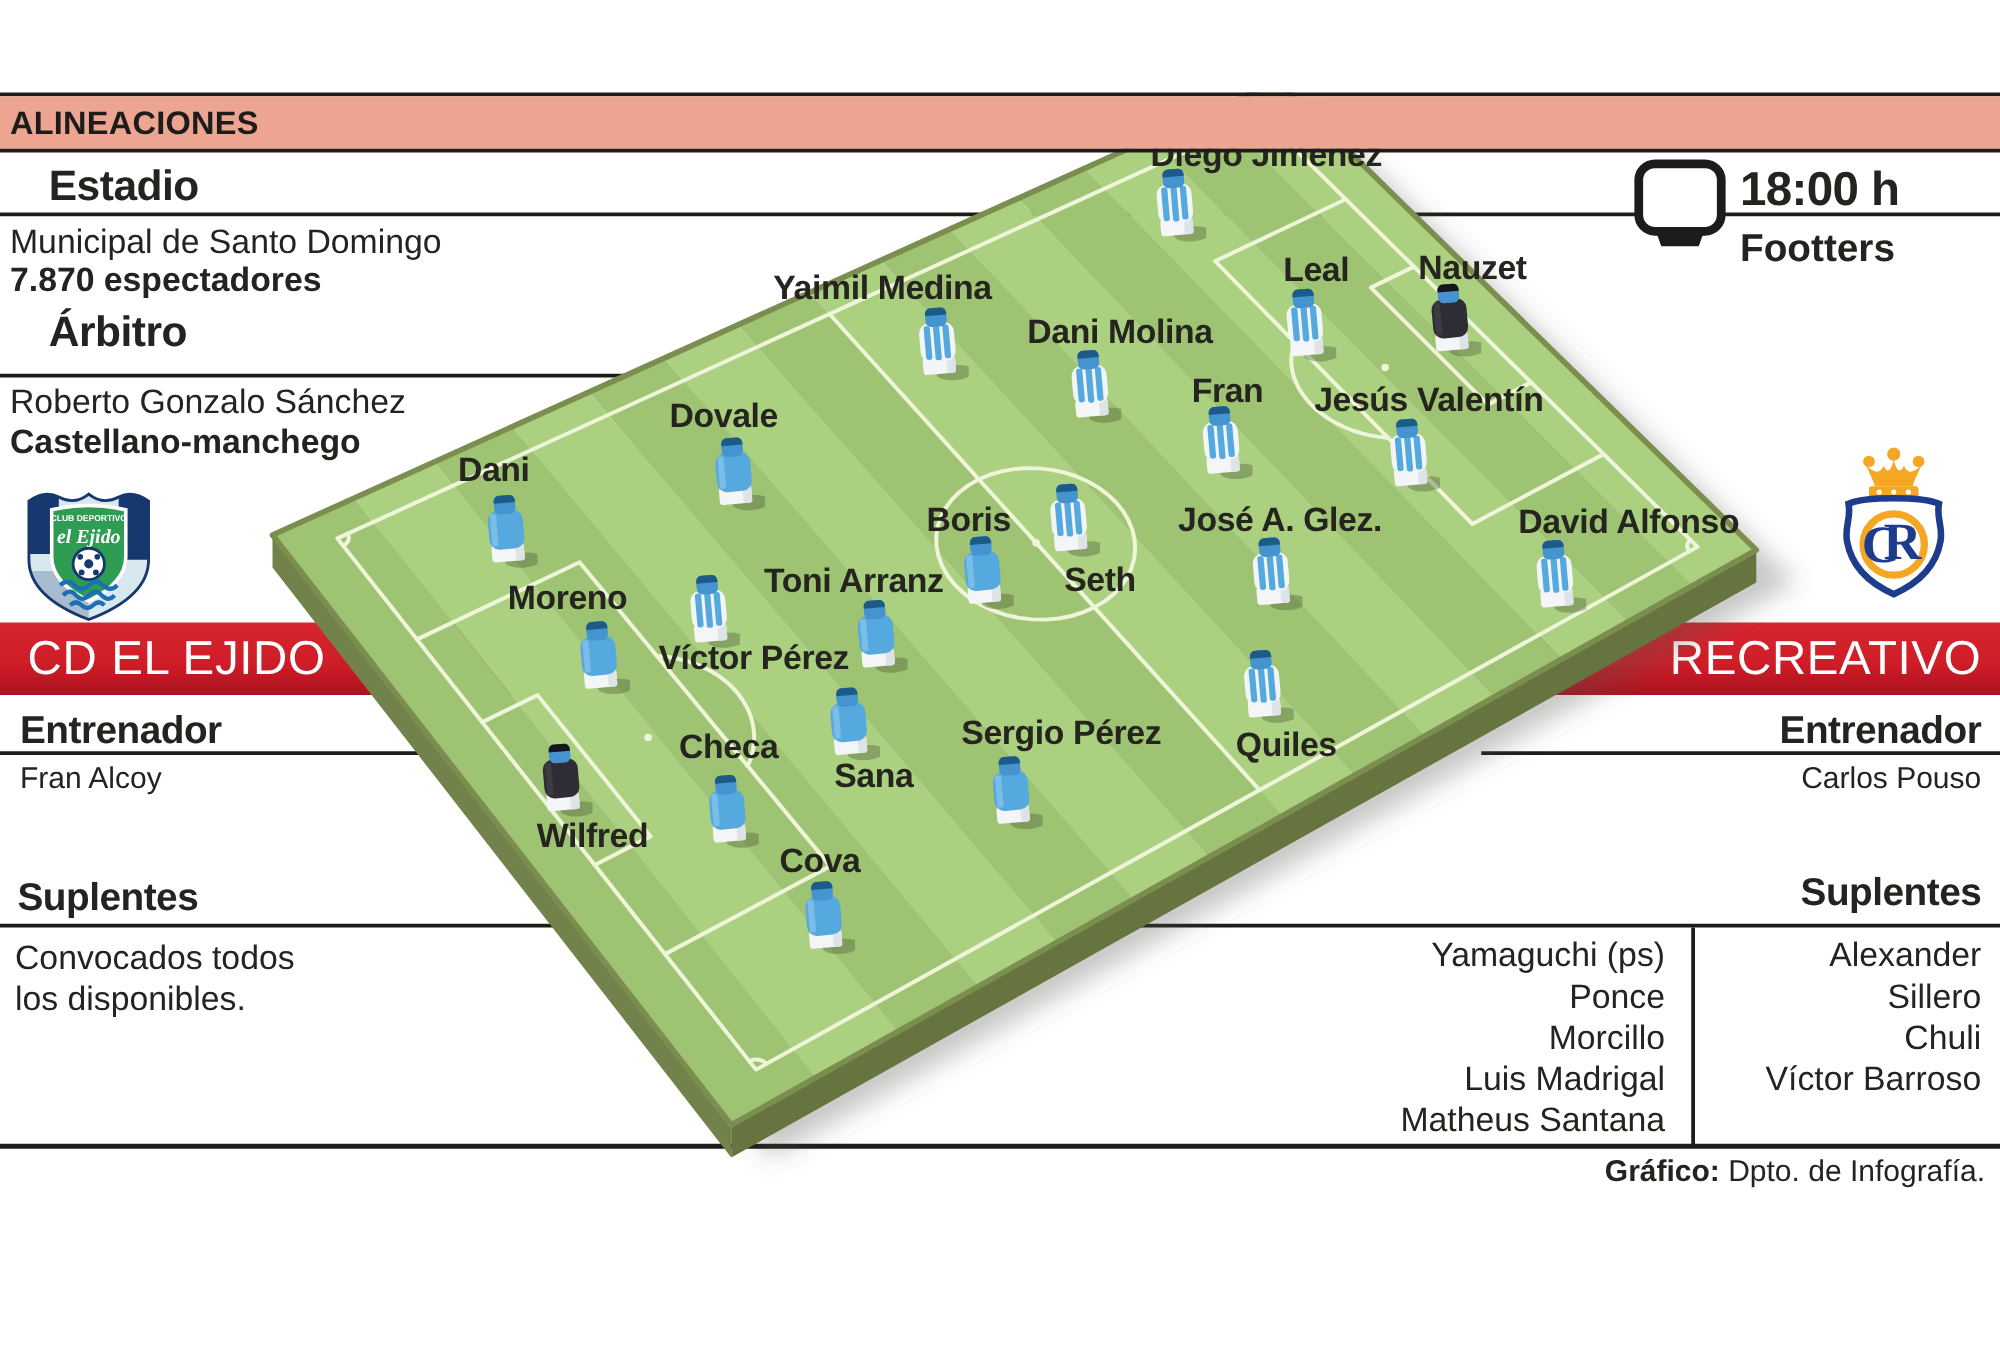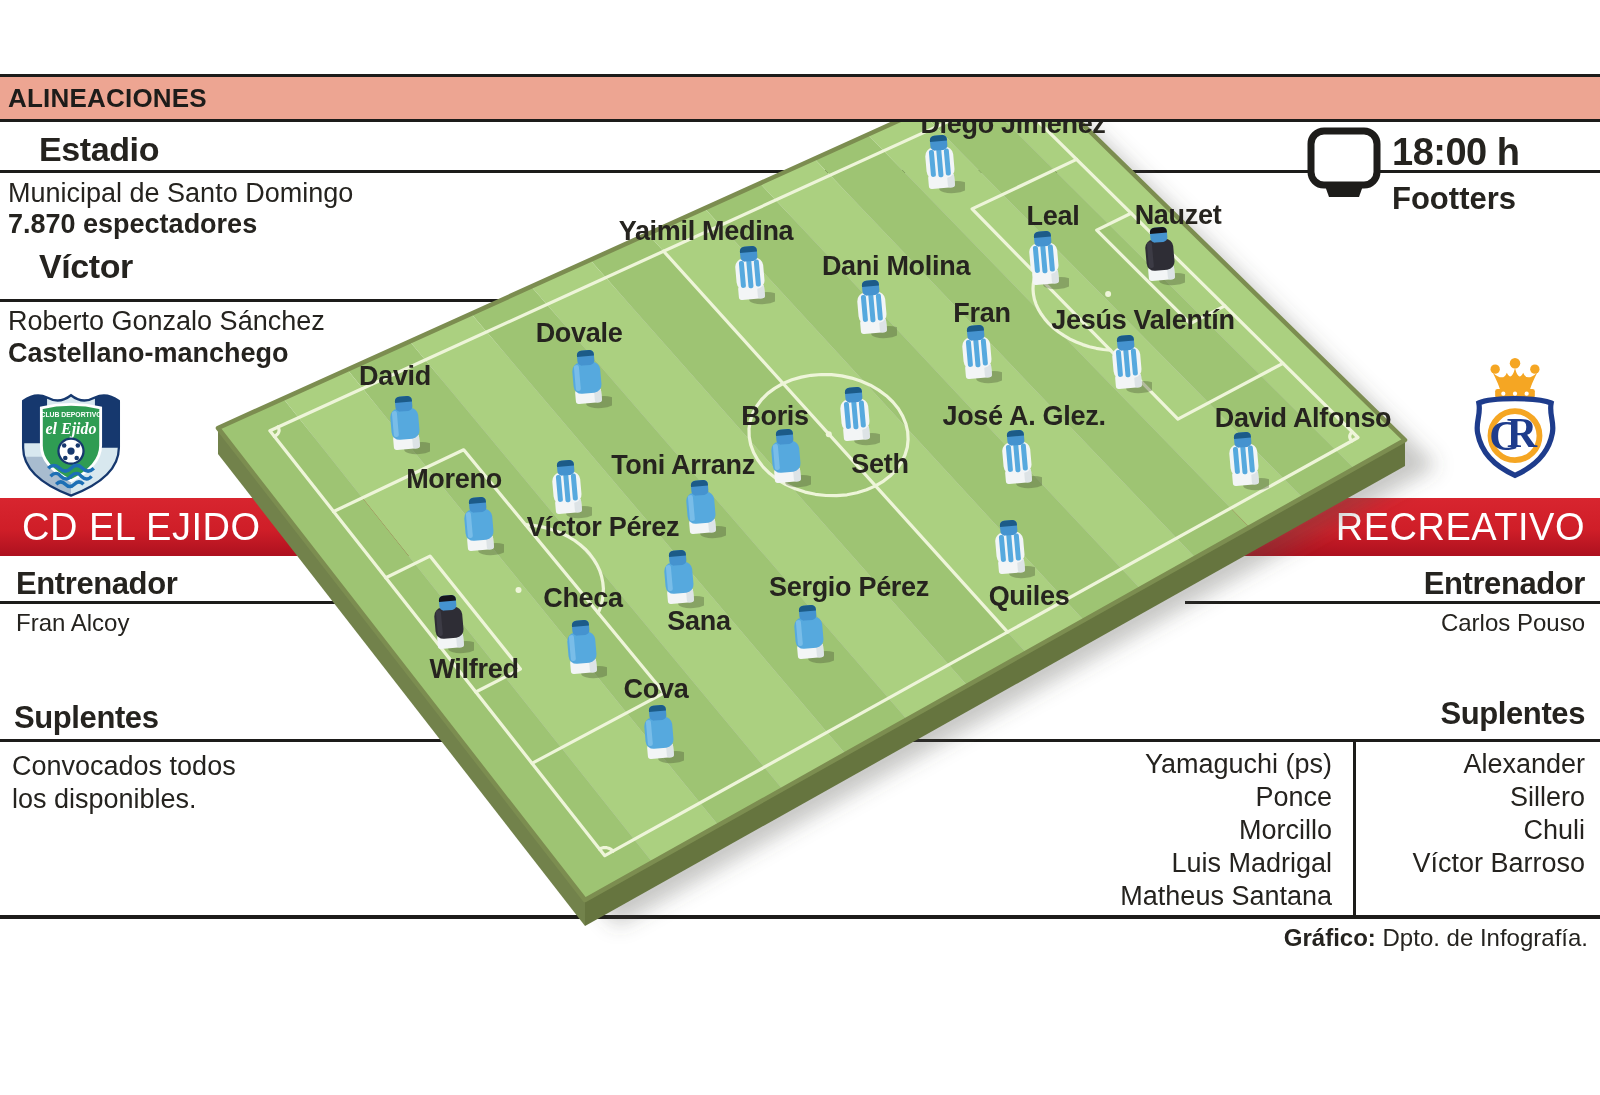--- a/index.html
+++ b/index.html
@@ -43,21 +43,21 @@
   <div class="rule" style="left:0;top:601px;width:360px;height:2.5px;"></div>
   <div class="rule" style="left:0;top:739px;width:470px;height:2.5px;"></div>
   <div class="rule" style="left:1185px;top:601px;width:415px;height:2.5px;"></div>
   <div class="rule" style="left:895px;top:739px;width:705px;height:2.5px;"></div>
   <div class="rule" style="left:1353px;top:742px;width:2.5px;height:174px;"></div>
   <div class="rule" style="left:0;top:915px;width:1600px;height:3.5px;"></div>
 
   <div class="h-xl" style="left:8px;top:130px;">Estadio</div>
   <div class="txt" style="left:8px;top:178px;">Municipal de Santo Domingo</div>
   <div class="txt bold" style="left:8px;top:209px;">7.870 espectadores</div>
-  <div class="h-xl" style="left:8px;top:247px;">Víctor</div>
+  <div class="h-xl" style="left:8px;top:247px;">Árbitro</div>
   <div class="txt" style="left:8px;top:306px;">Roberto Gonzalo Sánchez</div>
   <div class="txt bold" style="left:8px;top:338px;">Castellano-manchego</div>
 
   <svg class="crest" style="left:14px;top:386px;" width="114" height="112" viewBox="0 0 100 98">
     <path d="M8,13 Q19,5 29,10 Q40,16 50,8 Q60,16 71,10 Q81,5 92,13 L92,54 Q92,80 50,96 Q8,80 8,54 Z" fill="#d8e8ef" stroke="#16386e" stroke-width="2"></path>
     <path d="M8,13 Q19,5 29,10 L29,50 L8,50 Z" fill="#16386e"></path>
     <path d="M71,10 Q81,5 92,13 L92,54 L71,54 Z" fill="#16386e"></path>
     <path d="M8,54 Q8,80 50,96 L50,76 L28,62 L8,62 Z" fill="#16386e" opacity=".25"></path>
     <path d="M24,19 Q50,13 76,19 L76,52 Q76,70 50,83 Q24,70 24,52 Z" fill="#2f9c53" stroke="#ffffff" stroke-width="2.5"></path>
     <text x="50" y="27" font-size="6" font-weight="bold" fill="#ffffff" text-anchor="middle" font-family="Liberation Sans, sans-serif">CLUB DEPORTIVO</text>
@@ -288,21 +288,21 @@
           <g transform="rotate(-5 22 30)">
             <ellipse cx="31" cy="54" rx="15" ry="6" fill="rgba(70,80,50,0.35)"></ellipse>
             <path d="M9,40 h20 a3,3 0 0 1 3,3 v8 a3,3 0 0 1 -3,3 h-20 a3,3 0 0 1 -3,-3 v-8 a3,3 0 0 1 3,-3 z" fill="#f3f5f6"></path>
             <rect x="25" y="40" width="7" height="14" rx="2.5" fill="#dde3e6"></rect>
             <rect x="5" y="13" width="28" height="31" rx="8" fill="#56a9de"></rect>
             <rect x="7" y="15" width="5" height="26" rx="2" fill="#79bde8"></rect>
             <rect x="11" y="1" width="17" height="15" rx="4.5" fill="#4593cf"></rect>
             <path d="M11,7 v-1.5 a4.5,4.5 0 0 1 4.5,-4.5 h8 a4.5,4.5 0 0 1 4.5,4.5 v1.5 z" fill="#1c5b88"></path>
           </g>
         </svg></div>
-      <div class="player-label" style="left: 395px; top: 376px;">David</div>
+      <div class="player-label" style="left: 395px; top: 376px;">Dani</div>
       <div class="fig" style="left: 767px; top: 428px;"><svg width="44" height="62" viewBox="0 0 44 62">
           <g transform="rotate(-5 22 30)">
             <ellipse cx="31" cy="54" rx="15" ry="6" fill="rgba(70,80,50,0.35)"></ellipse>
             <path d="M9,40 h20 a3,3 0 0 1 3,3 v8 a3,3 0 0 1 -3,3 h-20 a3,3 0 0 1 -3,-3 v-8 a3,3 0 0 1 3,-3 z" fill="#f3f5f6"></path>
             <rect x="25" y="40" width="7" height="14" rx="2.5" fill="#dde3e6"></rect>
             <rect x="5" y="13" width="28" height="31" rx="8" fill="#56a9de"></rect>
             <rect x="7" y="15" width="5" height="26" rx="2" fill="#79bde8"></rect>
             <rect x="11" y="1" width="17" height="15" rx="4.5" fill="#4593cf"></rect>
             <path d="M11,7 v-1.5 a4.5,4.5 0 0 1 4.5,-4.5 h8 a4.5,4.5 0 0 1 4.5,4.5 v1.5 z" fill="#1c5b88"></path>
           </g>

